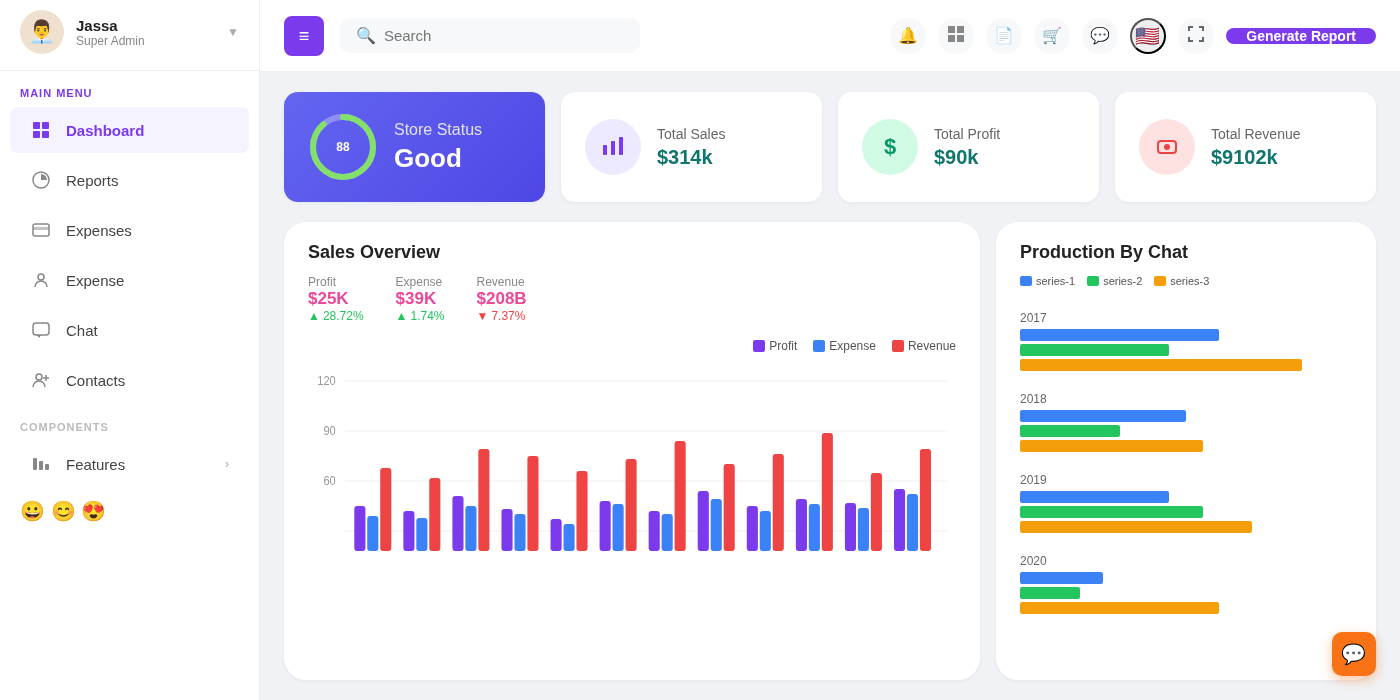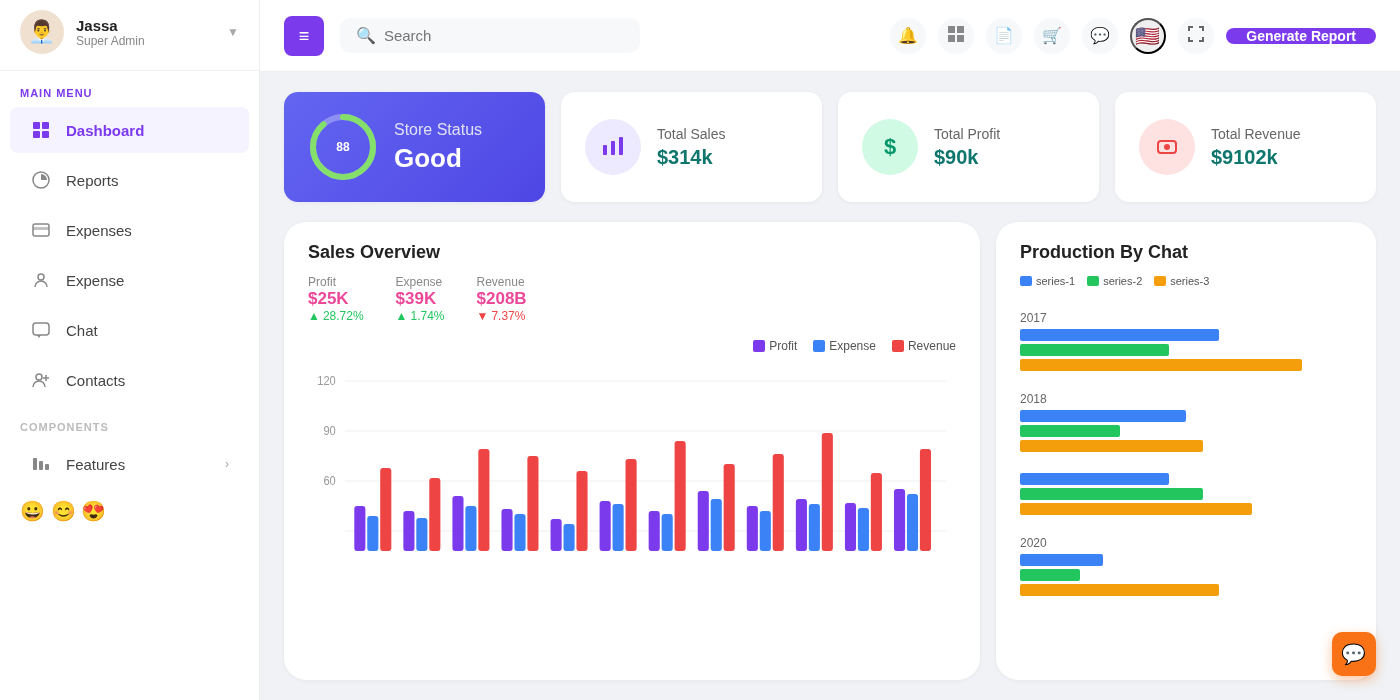--- a/index.html
+++ b/index.html
@@ -675,20 +675,21 @@
             </div>
             <div class="prod-bar-row">
               <div class="prod-bar" style="width:30%; background:#22c55e;"></div>
             </div>
             <div class="prod-bar-row">
               <div class="prod-bar" style="width:55%; background:#f59e0b;"></div>
             </div>
           </div>
 
           <div class="prod-year-group">
+            <div class="prod-year-label">2019</div>
             <div class="prod-bar-row">
               <div class="prod-bar" style="width:45%; background:#3b82f6;"></div>
             </div>
             <div class="prod-bar-row">
               <div class="prod-bar" style="width:55%; background:#22c55e;"></div>
             </div>
             <div class="prod-bar-row">
               <div class="prod-bar" style="width:70%; background:#f59e0b;"></div>
             </div>
           </div>

